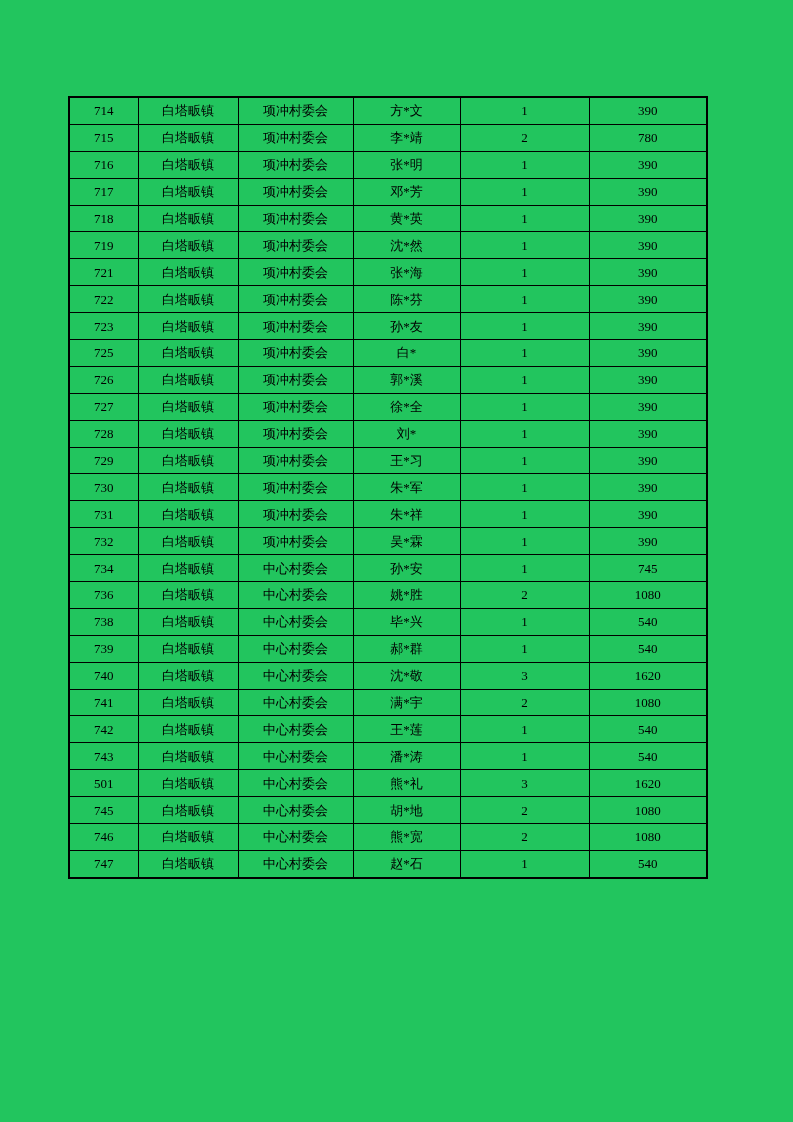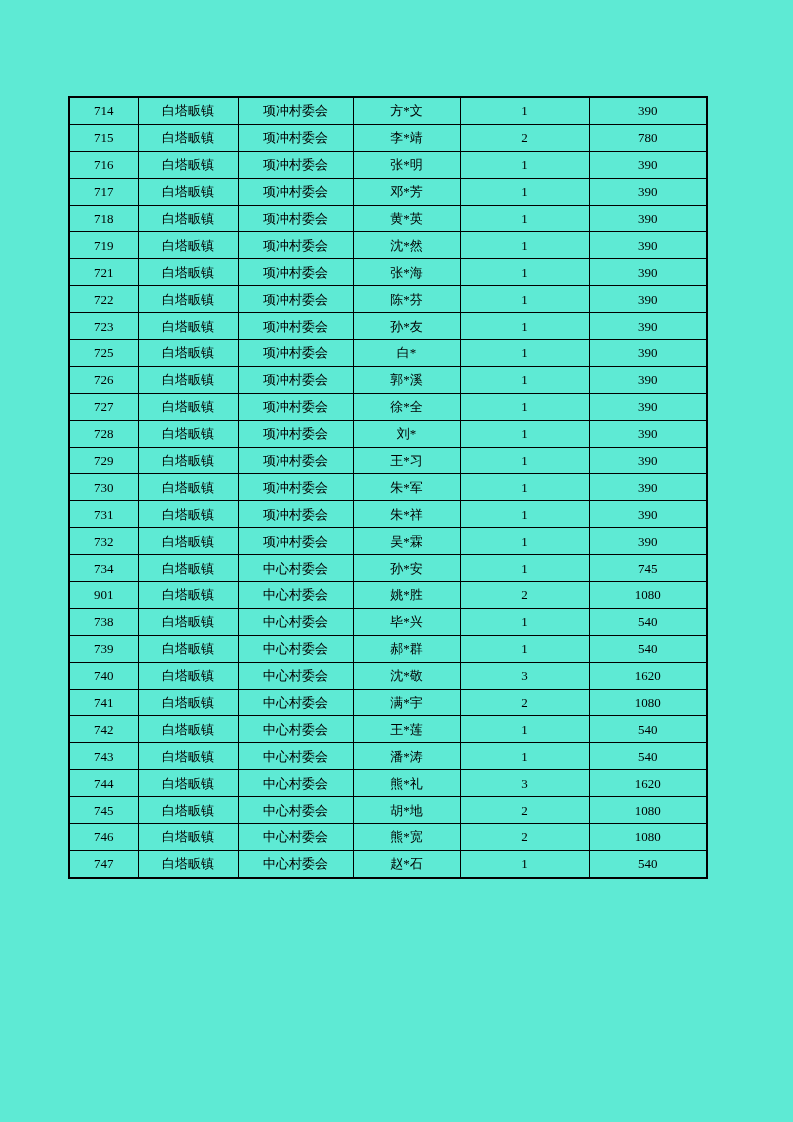--- a/index.html
+++ b/index.html
@@ -10,21 +10,21 @@
     width: 793px;
     height: 1122px;
     background: #ffffff;
     position: relative;
     font-family: "Liberation Serif", "DejaVu Serif", serif;
     color: #000000;
   }
   .page {
     position: absolute;
     inset: 0;
-    background: #5eead4;
+    background: #22c55e;
   }
   table.data-table {
     position: absolute;
     left: 68px;
     top: 96px;
     width: 638px;
     border-collapse: collapse;
     table-layout: fixed;
     border: 2px solid #000000;
   }
@@ -200,21 +200,21 @@
         </tr>
         <tr>
           <td>734</td>
           <td>白塔畈镇</td>
           <td>中心村委会</td>
           <td>孙*安</td>
           <td>1</td>
           <td>745</td>
         </tr>
         <tr>
-          <td>901</td>
+          <td>736</td>
           <td>白塔畈镇</td>
           <td>中心村委会</td>
           <td>姚*胜</td>
           <td>2</td>
           <td>1080</td>
         </tr>
         <tr>
           <td>738</td>
           <td>白塔畈镇</td>
           <td>中心村委会</td>
@@ -256,21 +256,21 @@
         </tr>
         <tr>
           <td>743</td>
           <td>白塔畈镇</td>
           <td>中心村委会</td>
           <td>潘*涛</td>
           <td>1</td>
           <td>540</td>
         </tr>
         <tr>
-          <td>744</td>
+          <td>501</td>
           <td>白塔畈镇</td>
           <td>中心村委会</td>
           <td>熊*礼</td>
           <td>3</td>
           <td>1620</td>
         </tr>
         <tr>
           <td>745</td>
           <td>白塔畈镇</td>
           <td>中心村委会</td>

